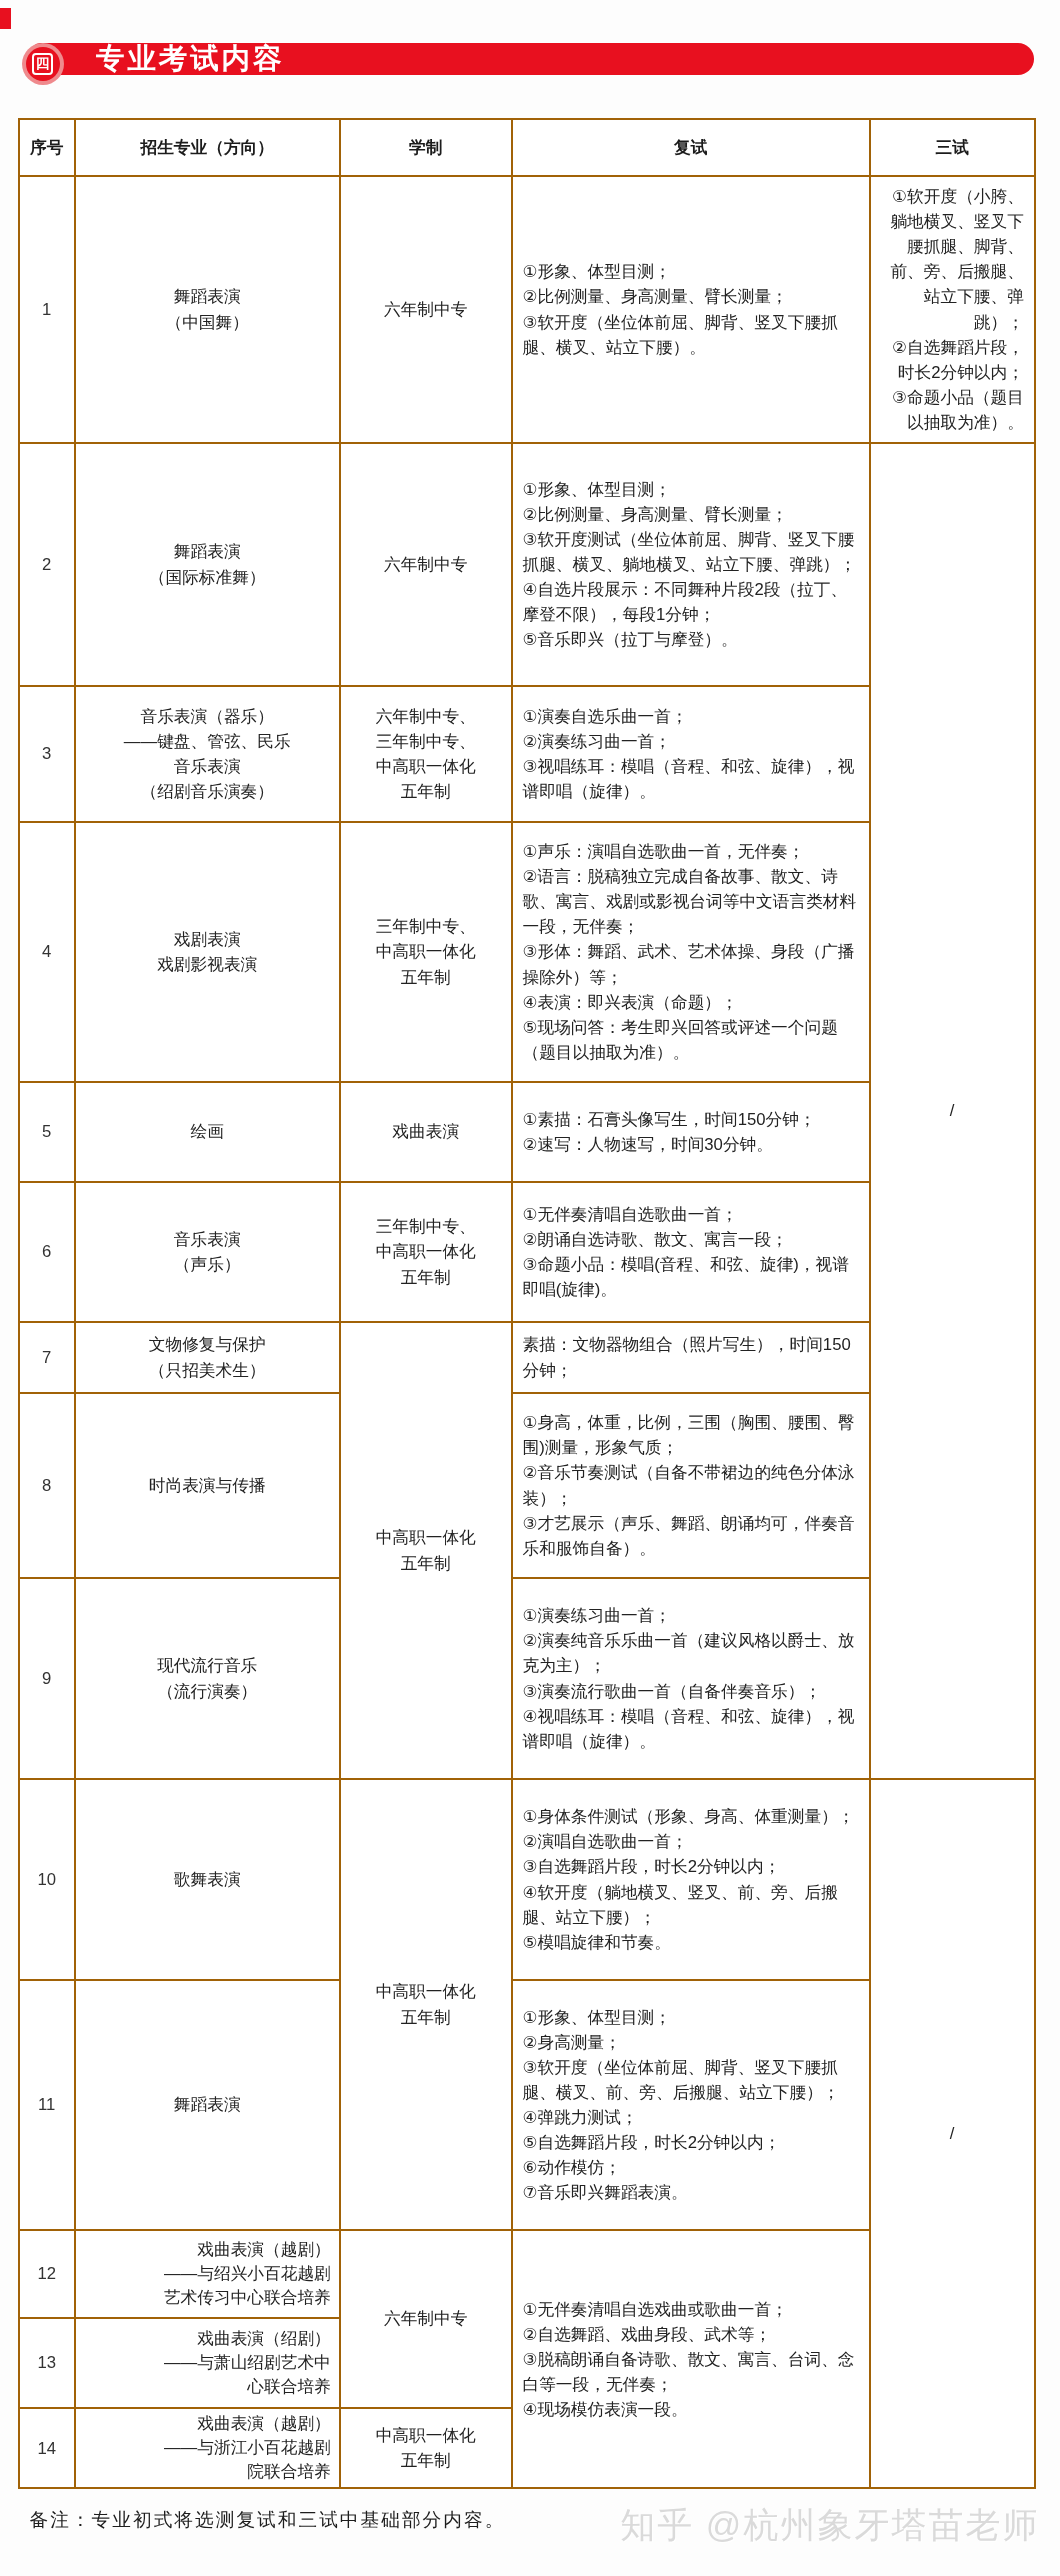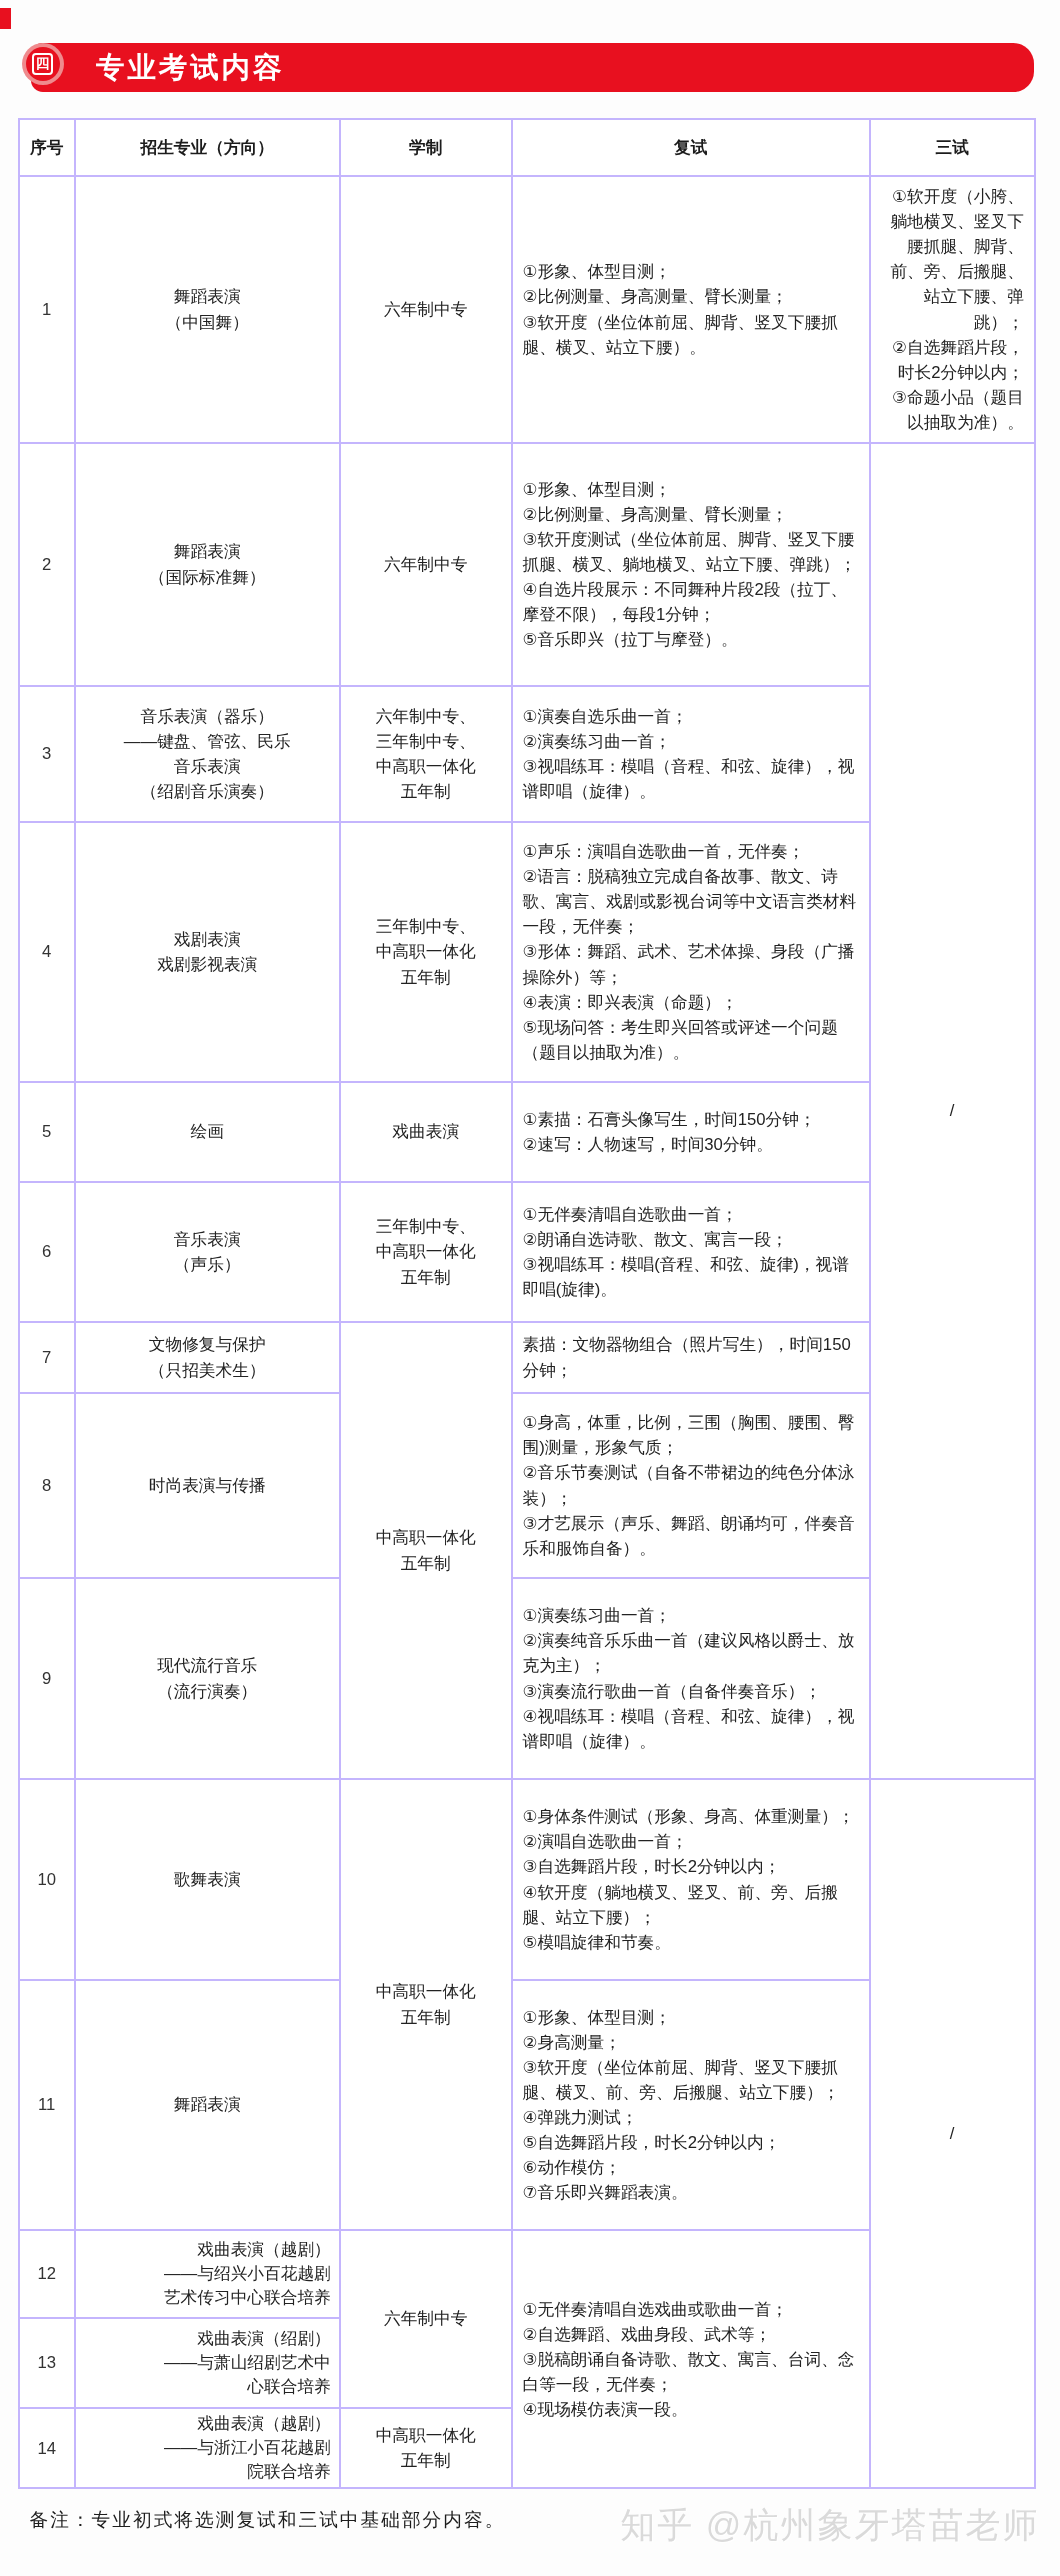--- a/index.html
+++ b/index.html
@@ -6,21 +6,21 @@
   body{
     width:1061px;height:2576px;position:relative;
     background:#fdfdfd;
     font-family:"Liberation Sans","DejaVu Sans",sans-serif;
     color:#222;
   }
   
   .corner-fragment{position:absolute;left:0;top:7.9px;width:10.8px;height:21.6px;background:#e8101f;}
   
   .banner-bar{
-    position:absolute;left:31px;top:43px;width:1003px;height:49px;
+    position:absolute;left:31px;top:43px;width:1003px;height:32px;
     background:#e8101f;border-radius:11.8px 20.6px 20.6px 11.8px;
     display:flex;align-items:center;
   }
   .banner-title{
     color:#ffffff;font-weight:bold;font-size:28.5px;letter-spacing:2.9px;
     margin-left:65px;
   }
   .index-badge{
     position:absolute;left:21.6px;top:43px;width:42px;height:42px;border-radius:50%;
     background:#ef8a8d;display:flex;align-items:center;justify-content:center;
@@ -32,21 +32,21 @@
   .index-badge-glyph{
     border:2px solid #fff;border-radius:3.9px;color:#fff;font-weight:bold;
     font-size:13.7px;line-height:1;padding:2px 2px;
   }
   
   table.exam{
     position:absolute;left:17.7px;top:118px;width:1016px;
     border-collapse:collapse;table-layout:fixed;background:#fff;
   }
   .exam th,.exam td{
-    border:2px solid #c4b5fd;
+    border:2px solid #a16207;
     font-size:16.7px;line-height:1.5;
     padding:3.9px 9.8px;
     white-space:pre-line;
     overflow:hidden;
     vertical-align:middle;
   }
   .exam th{font-weight:bold;text-align:center;font-size:16.7px;color:#1c1c1c;}
   .c-no{text-align:center;font-size:17.7px;color:#333;}
   .c-major{text-align:center;margin-top:48px;}
   .c-major.left{text-align:right;padding:2.9px 7.9px;line-height:1.45;}
@@ -164,21 +164,21 @@
 
   <tr style="height:140px">
     <td class="c-no">6</td>
     <td class="c-major">音乐表演
 （声乐）</td>
     <td class="c-dur">三年制中专、
 中高职一体化
 五年制</td>
     <td class="c-second">①无伴奏清唱自选歌曲一首；
 ②朗诵自选诗歌、散文、寓言一段；
-③视唱练耳：模唱(音程、和弦、旋律)，视谱即唱(旋律)。</td>
+③命题小品：模唱(音程、和弦、旋律)，视谱即唱(旋律)。</td>
   </tr>
 
   <tr style="height:71px">
     <td class="c-no">7</td>
     <td class="c-major">文物修复与保护
 （只招美术生）</td>
     <td class="c-dur" rowspan="3">中高职一体化
 五年制</td>
     <td class="c-second">素描：文物器物组合（照片写生），时间150分钟；</td>
   </tr>

